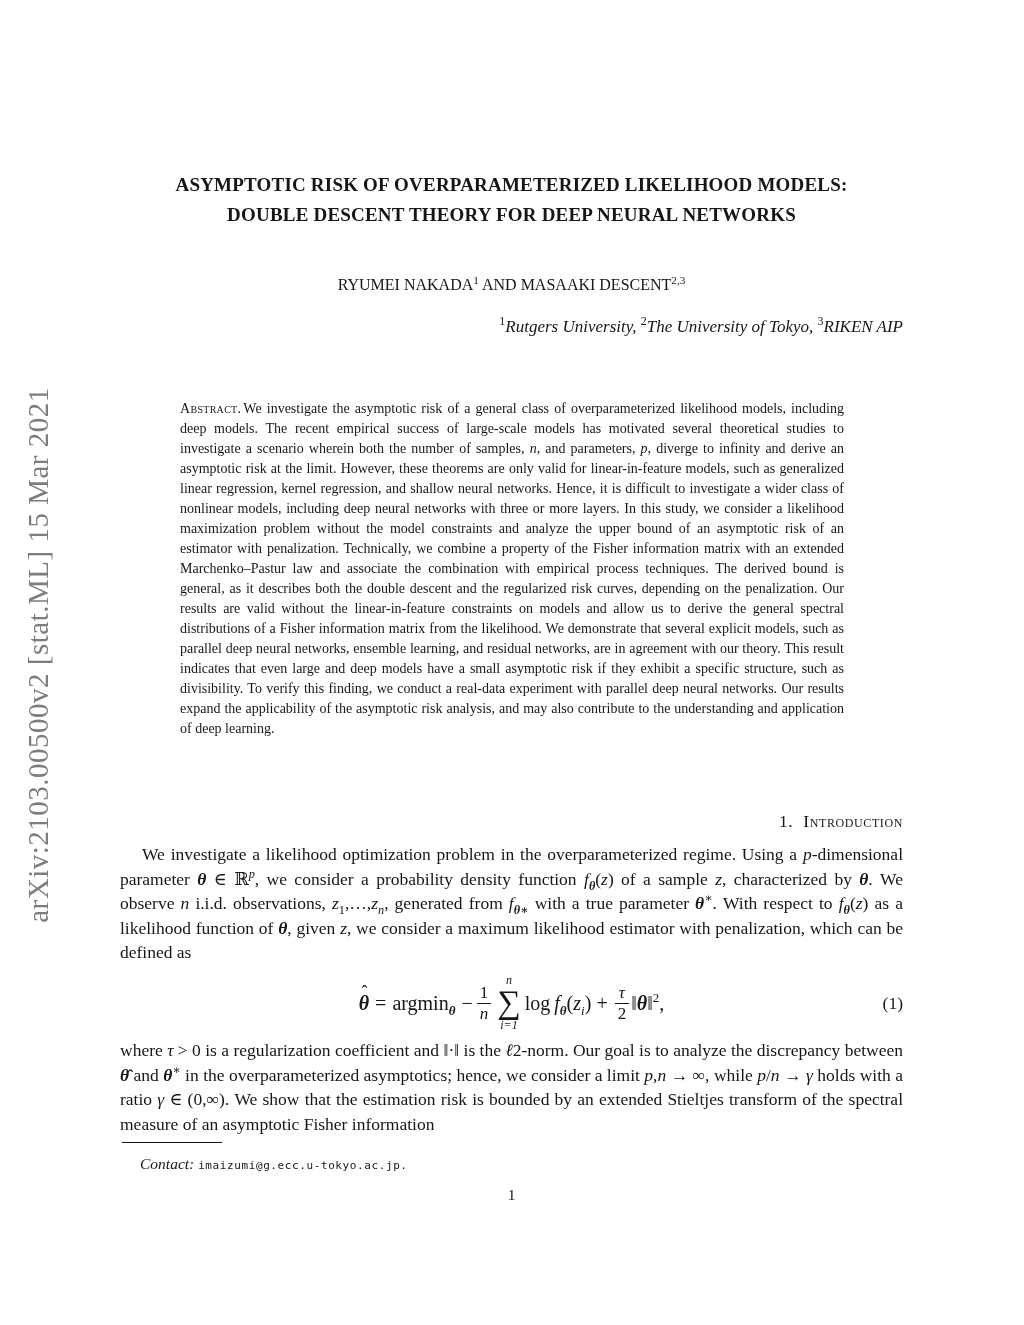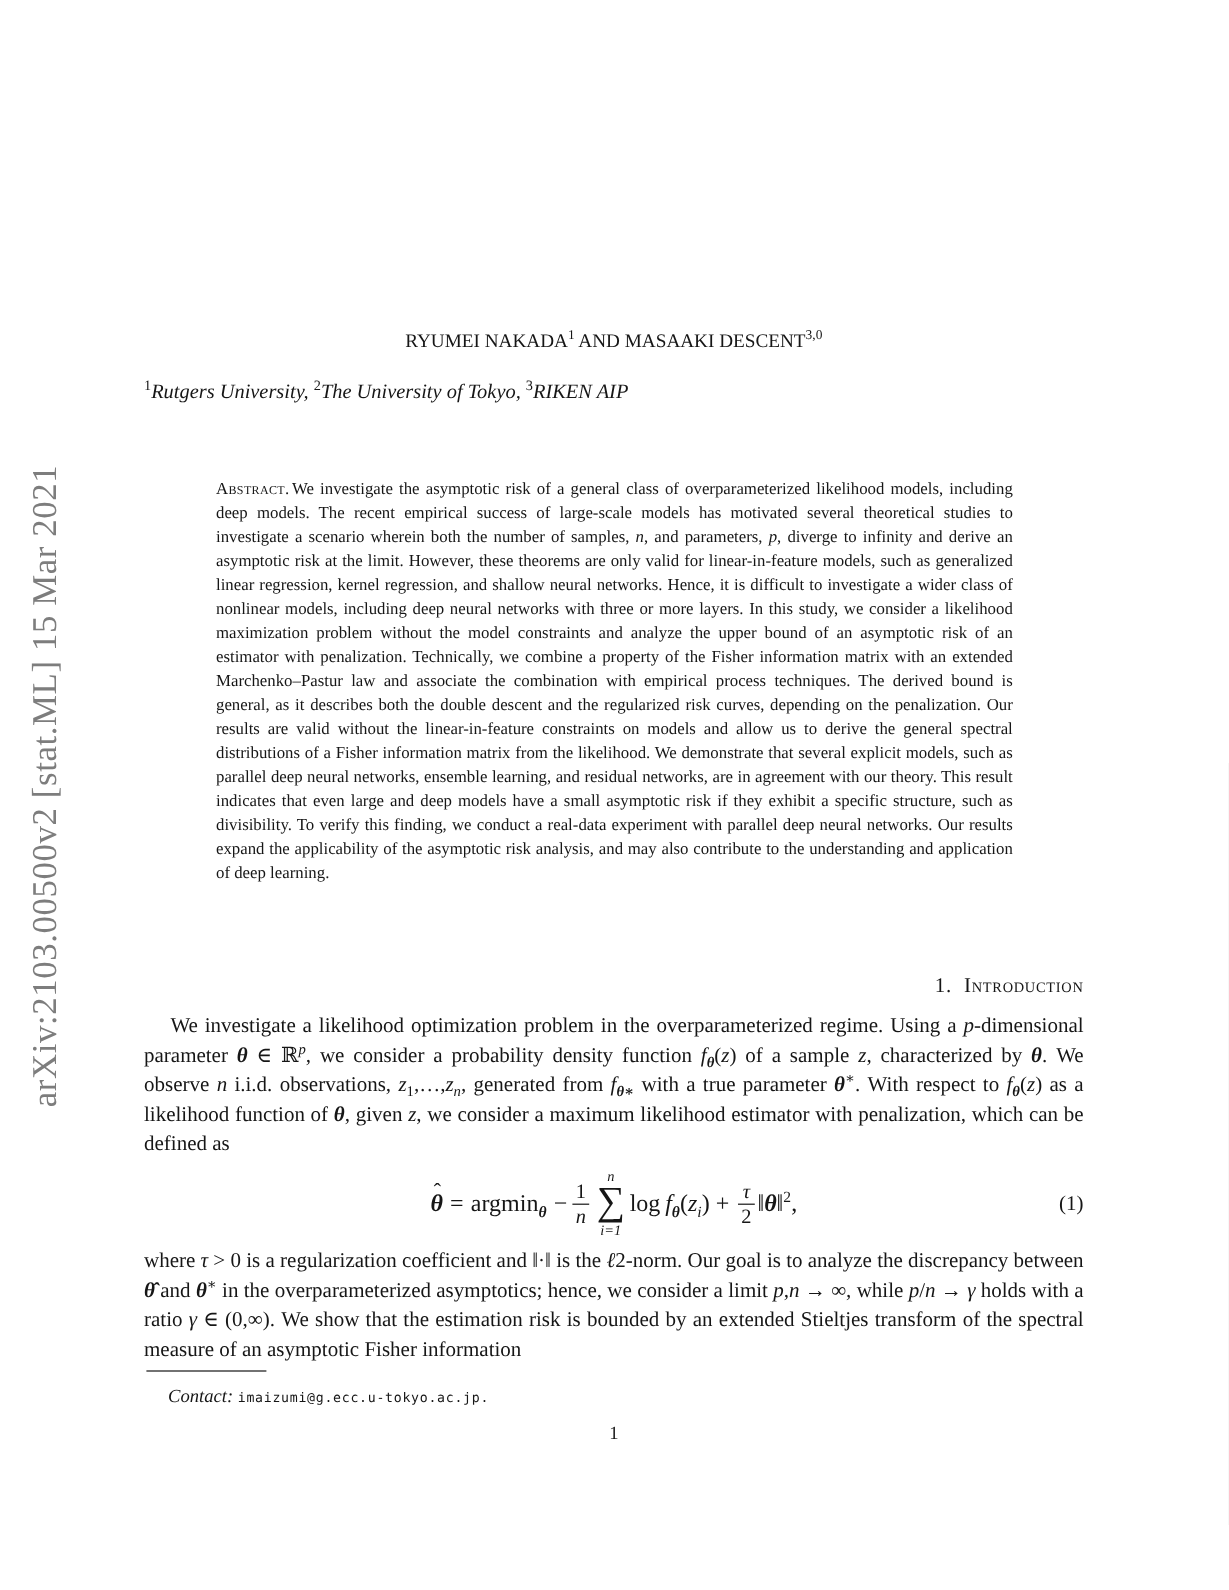--- a/index.html
+++ b/index.html
@@ -28,21 +28,21 @@
 
   .content { position: absolute; left: 120px; top: 0; width: 783px; height: 100%; }
 
   .title {
     position: absolute; top: 170px; left: 0; width: 100%;
     text-align: center; font-weight: bold; font-size: 19px; line-height: 30px;
     letter-spacing: 0.2px;
   }
 
   .authors { position: absolute; top: 276px; left: 0; width: 100%; text-align: center; font-size: 16px; }
-  .affiliations { position: absolute; top: 317px; left: 0; width: 100%; text-align: left; font-size: 17px; }
+  .affiliations { position: absolute; top: 317px; left: 0; width: 100%; text-align: right; font-size: 17px; }
 
   .abstract {
     position: absolute; top: 399px; left: 60px; width: 664px;
     font-size: 14px; line-height: 20px; text-align: justify;
   }
   .abstract-label { font-variant: small-caps; margin-right: 2px; letter-spacing: 0.3px; }
 
   .section-heading {
     position: absolute; top: 811px; left: 0; width: 100%;
     text-align: right; font-variant: small-caps; font-size: 17.5px; letter-spacing: 0.6px;
@@ -100,23 +100,25 @@
 </head>
 <body>
 
 <div class="page">
 
   <div class="arxiv-stamp">arXiv:2103.00500v2  [stat.ML]  15 Mar 2021</div>
 
   <div class="content">
 
     <div class="title">
+      <div>ASYMPTOTIC RISK OF OVERPARAMETERIZED LIKELIHOOD MODELS:</div>
+      <div>DOUBLE DESCENT THEORY FOR DEEP NEURAL NETWORKS</div>
     </div>
 
-    <div class="authors"><span class="seg-r">RYUMEI NAKADA</span><span class="seg-sup">1</span><span class="seg-r"> AND MASAAKI DESCENT</span><span class="seg-sup">3,0</span></div>
+    <div class="authors"><span class="seg-r">RYUMEI NAKADA</span><span class="seg-sup">1</span><span class="seg-r"> AND MASAAKI DESCENT</span><span class="seg-sup">2,3</span></div>
 
     <div class="affiliations"><span class="seg-sup">1</span><span class="seg-i">Rutgers University, </span><span class="seg-sup">2</span><span class="seg-i">The University of Tokyo, </span><span class="seg-sup">3</span><span class="seg-i">RIKEN AIP</span></div>
 
     <div class="abstract"><span class="abstract-label">Abstract.</span><span><span class="seg-r">We investigate the asymptotic risk of a general class of overparameterized likelihood models, including deep models. The recent empirical success of large-scale models has motivated several theoretical studies to investigate a scenario wherein both the number of samples, </span><span class="seg-i">n</span><span class="seg-r">, and parameters, </span><span class="seg-i">p</span><span class="seg-r">, diverge to infinity and derive an asymptotic risk at the limit. However, these theorems are only valid for linear-in-feature models, such as generalized linear regression, kernel regression, and shallow neural networks. Hence, it is difficult to investigate a wider class of nonlinear models, including deep neural networks with three or more layers. In this study, we consider a likelihood maximization problem without the model constraints and analyze the upper bound of an asymptotic risk of an estimator with penalization. Technically, we combine a property of the Fisher information matrix with an extended Marchenko–Pastur law and associate the combination with empirical process techniques. The derived bound is general, as it describes both the double descent and the regularized risk curves, depending on the penalization. Our results are valid without the linear-in-feature constraints on models and allow us to derive the general spectral distributions of a Fisher information matrix from the likelihood. We demonstrate that several explicit models, such as parallel deep neural networks, ensemble learning, and residual networks, are in agreement with our theory. This result indicates that even large and deep models have a small asymptotic risk if they exhibit a specific structure, such as divisibility. To verify this finding, we conduct a real-data experiment with parallel deep neural networks. Our results expand the applicability of the asymptotic risk analysis, and may also contribute to the understanding and application of deep learning.</span></span></div>
 
     <div class="section-heading"><span class="sec-num">1.</span><span>Introduction</span></div>
 
     <div class="para p1"><span class="seg-r">We investigate a likelihood optimization problem in the overparameterized regime.  Using a </span><span class="seg-i">p</span><span class="seg-r">-dimensional parameter </span><span class="seg-bi">θ</span><span class="seg-r"> ∈ ℝ</span><span class="seg-isup">p</span><span class="seg-r">, we consider a probability density function </span><span class="seg-i">f</span><span class="seg-bisub">θ</span><span class="seg-r">(</span><span class="seg-i">z</span><span class="seg-r">) of a sample </span><span class="seg-i">z</span><span class="seg-r">, characterized by </span><span class="seg-bi">θ</span><span class="seg-r">. We observe </span><span class="seg-i">n</span><span class="seg-r"> i.i.d. observations, </span><span class="seg-i">z</span><span class="seg-sub">1</span><span class="seg-r">,…,</span><span class="seg-i">z</span><span class="seg-isub">n</span><span class="seg-r">, generated from </span><span class="seg-i">f</span><span class="seg-bisub">θ∗</span><span class="seg-r"> with a true parameter </span><span class="seg-bi">θ</span><span class="seg-sup">∗</span><span class="seg-r">. With respect to </span><span class="seg-i">f</span><span class="seg-bisub">θ</span><span class="seg-r">(</span><span class="seg-i">z</span><span class="seg-r">) as a likelihood function of </span><span class="seg-bi">θ</span><span class="seg-r">, given </span><span class="seg-i">z</span><span class="seg-r">, we consider a maximum likelihood estimator with penalization, which can be defined as</span></div>
 
     <div class="equation">

